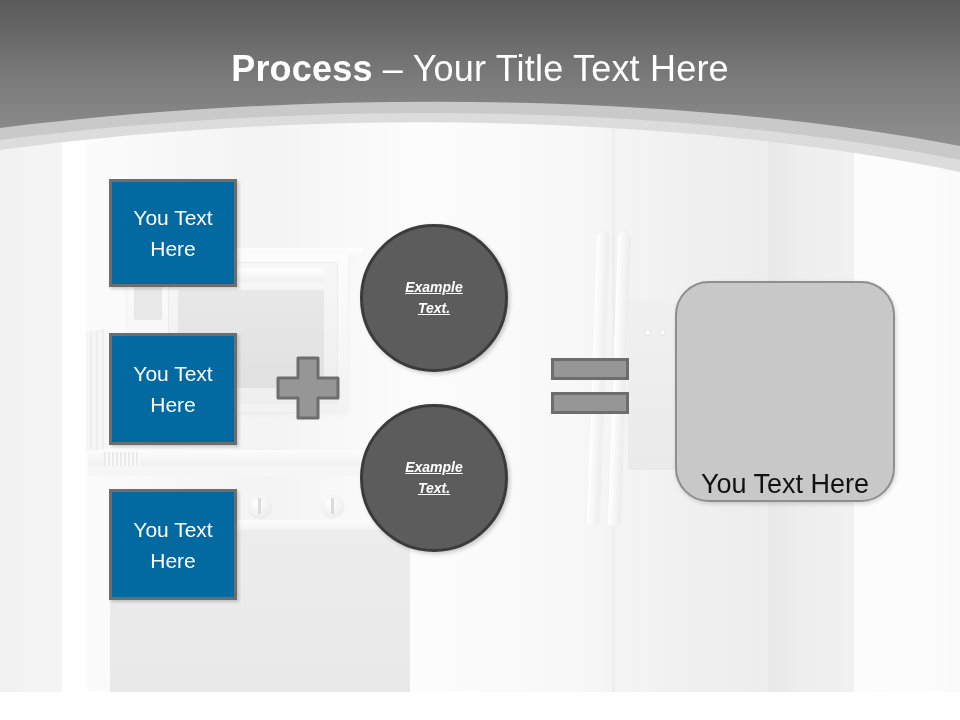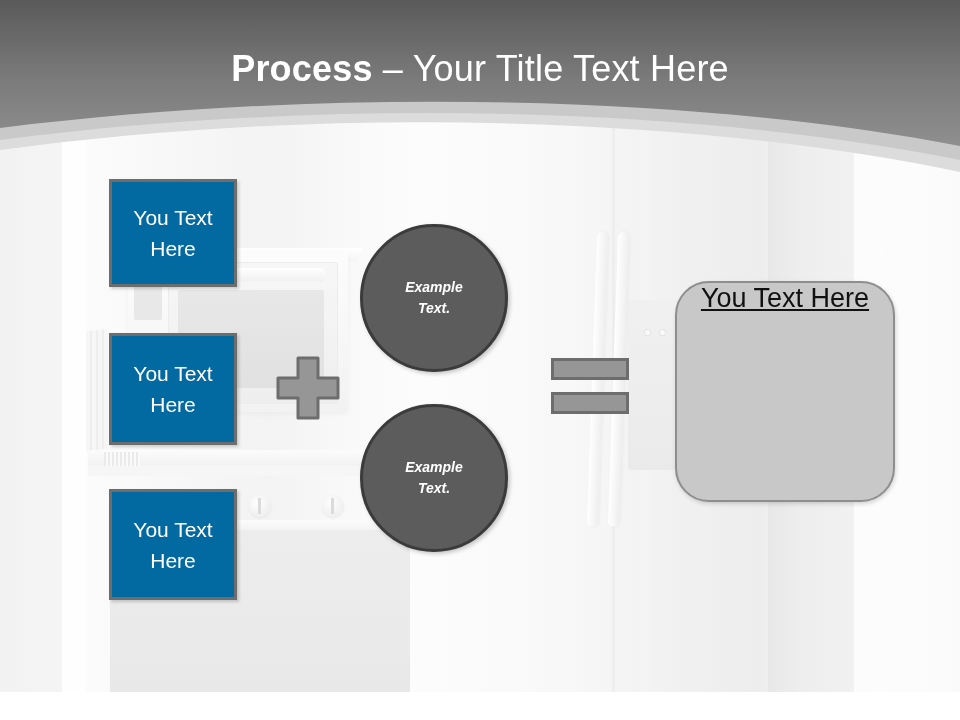--- a/index.html
+++ b/index.html
@@ -257,20 +257,21 @@
     color: #ffffff;
     font-size: 14px;
     font-weight: bold;
     font-style: italic;
     line-height: 21px;
     text-align: center;
     display: flex;
     align-items: center;
     justify-content: center;
     box-shadow: 2px 2px 4px rgba(0,0,0,0.22);
+    text-decoration: underline;
   }
 
   .equals {
     position: absolute;
     left: 551px; top: 358px;
     width: 78px; height: 56px;
   }
   .equals .bar {
     position: absolute;
     left: 0;
@@ -286,24 +287,23 @@
     position: absolute;
     left: 675px; top: 281px;
     width: 220px; height: 221px;
     background: #c8c8c8;
     border: 2px solid #8e8e8e;
     box-sizing: border-box;
     border-radius: 34px;
     color: #111111;
     font-size: 27px;
     display: flex;
-    align-items: flex-start;
+    align-items: flex-end;
     justify-content: center;
     box-shadow: 1px 2px 4px rgba(0,0,0,0.16);
-    text-decoration: underline;
   }
 </style>
 </head>
 <body>
 
 <div id="slide">
 
   <div class="bg-layer">
     <div class="bg-base"></div>
 

